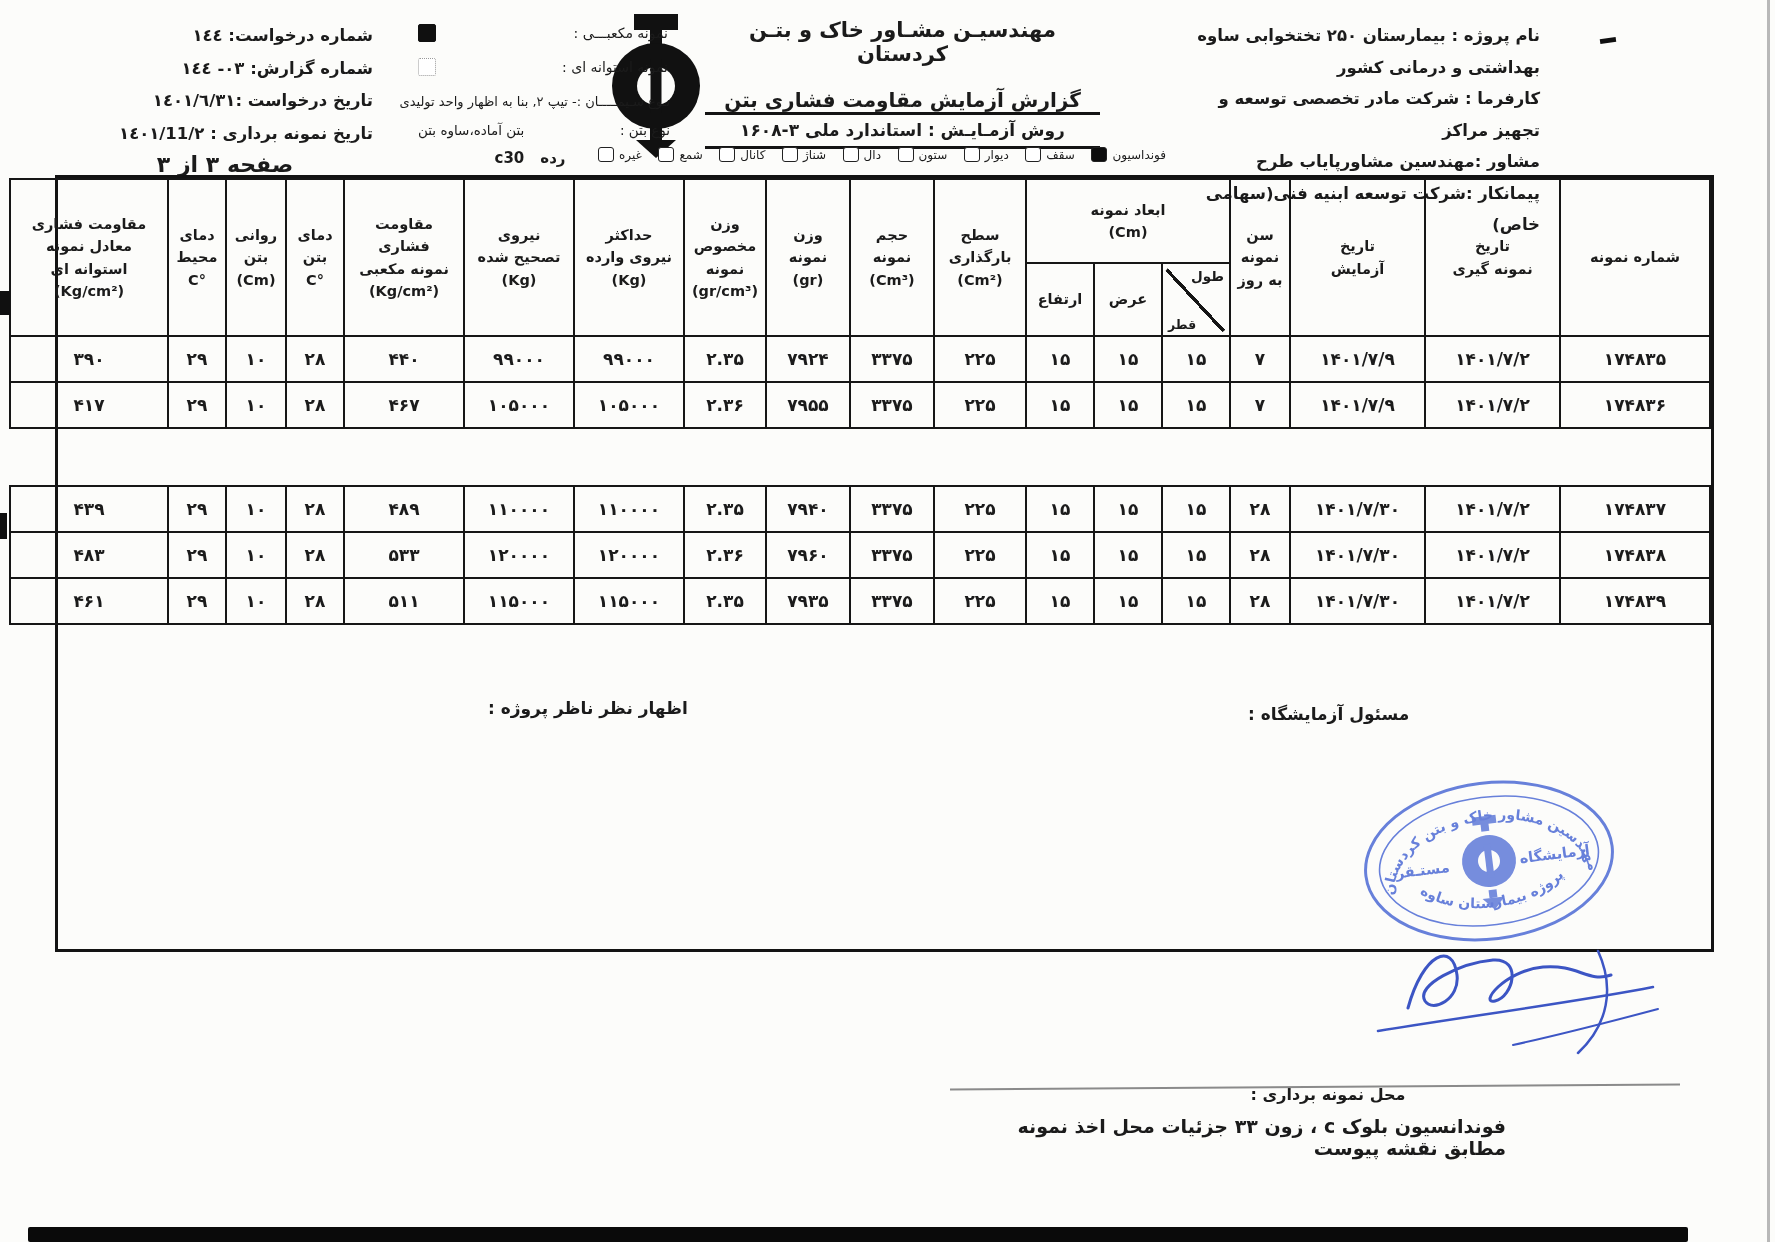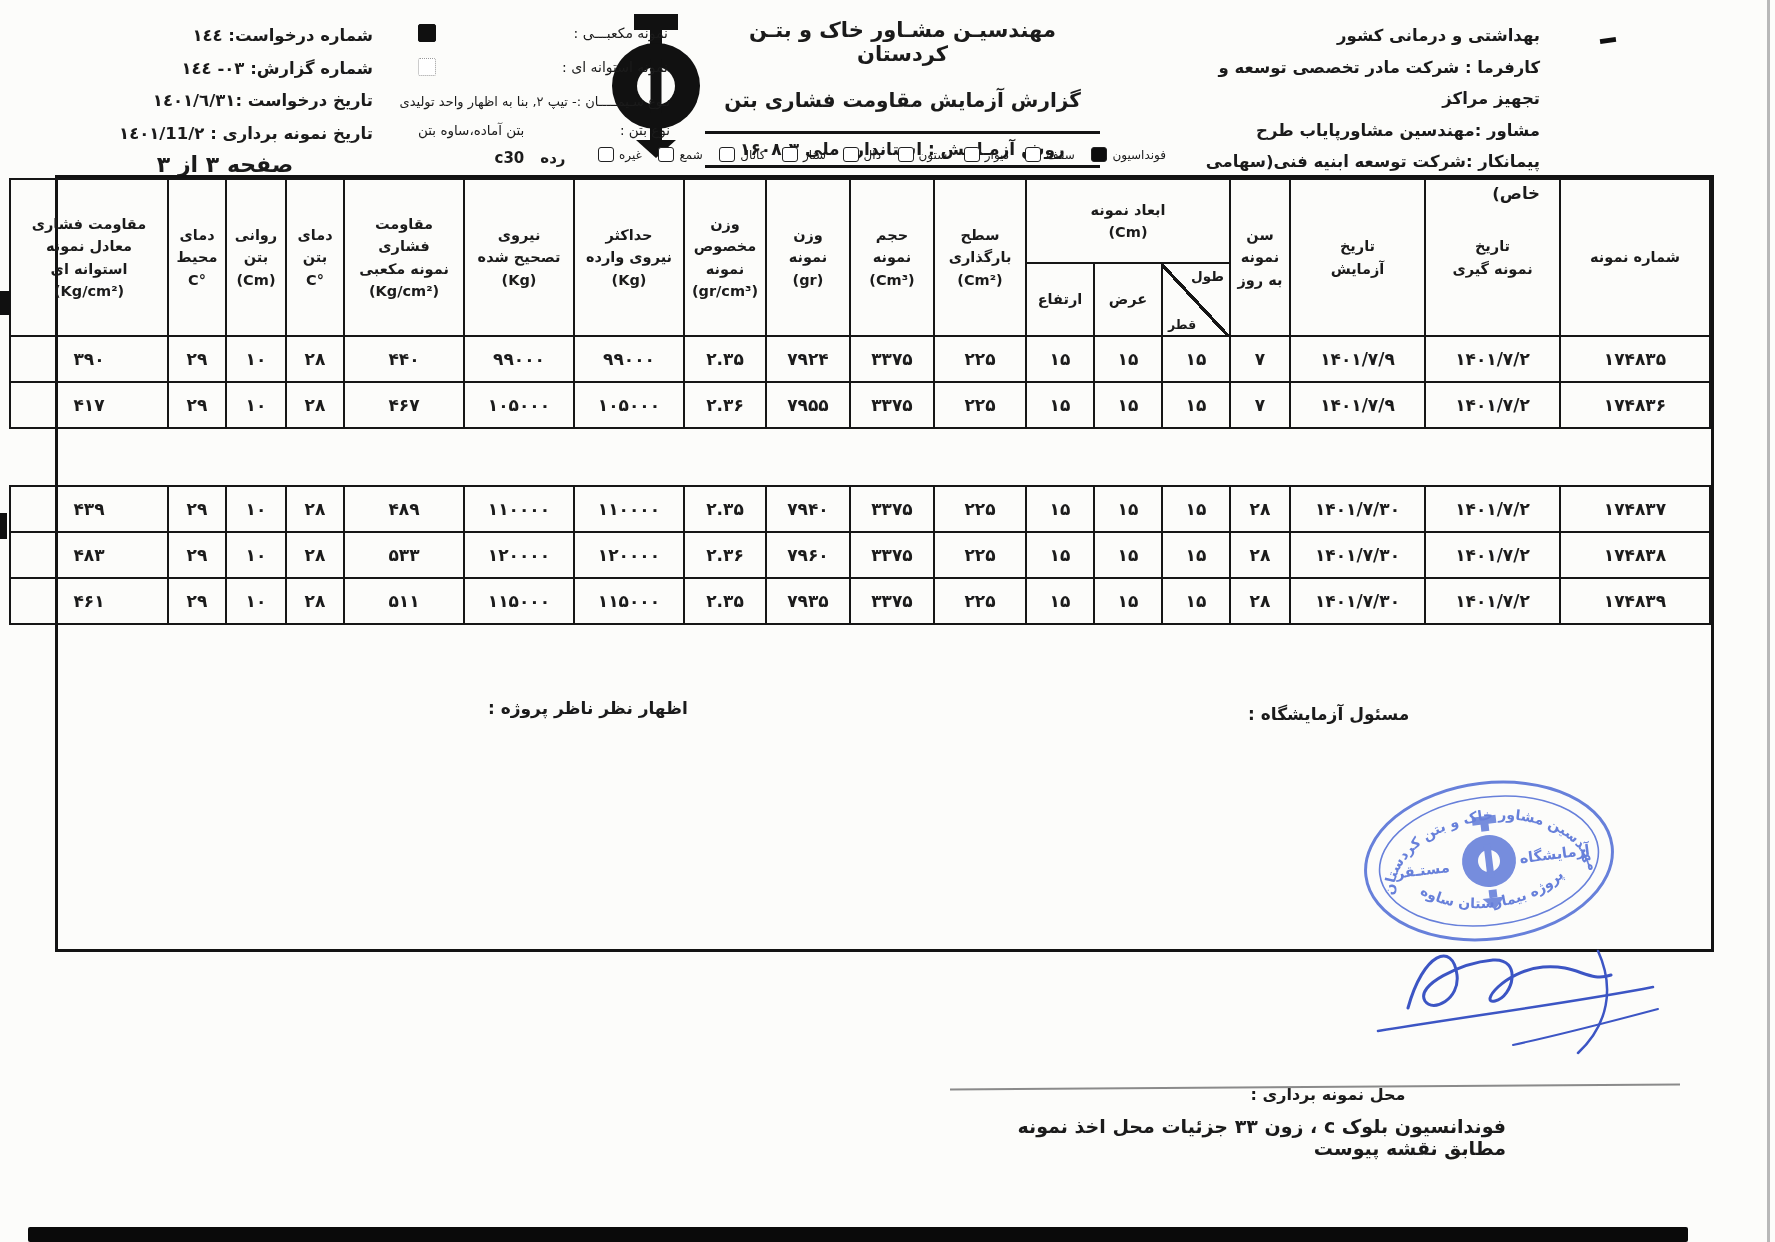--- a/index.html
+++ b/index.html
@@ -6,21 +6,21 @@
   .page{position:relative;width:1775px;height:1242px;background:#fcfcfa;overflow:hidden;
         font-family:"DejaVu Sans",sans-serif;color:#1b1b1b;direction:rtl;}
   .abs{position:absolute;}
 
   
   .hdr-right{left:1195px;top:20px;width:345px;text-align:right;font-weight:bold;
              font-size:16.5px;line-height:31.5px;}
   
   .titles{left:705px;top:18px;width:395px;text-align:center;}
   .t1{font-size:21px;font-weight:bold;margin-bottom:22px;letter-spacing:.2px;}
-  .t2{font-size:20px;font-weight:bold;padding-bottom:19px;border-bottom:3px solid #141414;}
+  .t2{font-size:20px;font-weight:bold;padding-bottom:0;border-bottom:3px solid #141414;}
   .t3{font-size:17px;font-weight:bold;padding:5px 8px 6px;border-bottom:3.5px solid #141414;}
   
   .chk-line{display:flex;justify-content:space-between;align-items:center;font-size:14px;}
   .box{display:inline-block;width:16px;height:16px;border:1.5px dotted #999;border-radius:2px;background:#fff;}
   .box.filled{background:#101010;border:1.5px solid #101010;}
   .cement{left:335px;top:94px;width:335px;font-size:13px;text-align:right;}
   .grade{left:455px;top:149px;width:150px;display:flex;justify-content:center;gap:16px;
          font-size:15px;font-weight:bold;align-items:center;}
   
   .hdr-left{left:55px;top:20px;width:318px;text-align:right;font-weight:bold;
@@ -31,21 +31,21 @@
           align-items:center;font-size:12px;}
   .el-item{display:flex;align-items:center;gap:5px;}
   .cb{display:inline-block;width:14px;height:13px;border:1.6px solid #222;border-radius:3px;background:#fff;}
   .cb.filled{background:#0d0d0d;}
   
   .twrap{left:55px;top:175px;width:1653px;height:771px;border:3px solid #131313;overflow:visible;}
   table.rep{width:100%;border-collapse:collapse;table-layout:fixed;}
   table.rep th{border:2px solid #161616;font-weight:bold;font-size:14.5px;line-height:1.55;
                padding:2px 1px;white-space:pre-line;vertical-align:middle;text-align:center;}
   table.rep thead tr.h1 th{height:78px;}
-  table.rep thead tr.h2 th{height:52px;}
+  table.rep thead tr.h2 th{height:52px;border-radius:19px;}
   table.rep td.cell{border:2px solid #161616;height:42px;text-align:center;vertical-align:middle;
                     font-size:17px;font-weight:bold;}
   table.rep tr.spacer td{height:54px;border-top:2px solid #161616;border-bottom:2px solid #161616;
                          border-left:none;border-right:none;}
   th.diag{position:relative;background:linear-gradient(to right top,transparent 47%,#161616 47%,#161616 50.5%,transparent 50.5%);}
   th.diag .dt{position:absolute;top:2px;right:5px;font-size:13.5px;}
   th.diag .db{position:absolute;bottom:1px;left:5px;font-size:12.5px;}
   
   .obs{left:430px;top:520px;font-size:17px;font-weight:bold;}
   .lab{left:1190px;top:526px;font-size:17px;font-weight:bold;}
@@ -59,20 +59,21 @@
   .crease{left:950px;top:1086px;width:730px;height:2px;background:#8a8a8a;transform:rotate(-.4deg);}
   .bottom-bar{left:28px;top:1227px;width:1660px;height:15px;background:#0a0a0a;border-radius:2px;}
   .right-edge{left:1767px;top:0;width:3px;height:1242px;background:#b8b8b8;}
 </style>
 </head>
 <body>
 
 <div class="page">
 
   <div class="abs hdr-right">
+    <div>نام پروژه : بیمارستان ۲۵۰ تختخوابی ساوه</div>
     <div>بهداشتی و درمانی کشور</div>
     <div>کارفرما : شرکت مادر تخصصی توسعه و تجهیز مراکز</div>
     <div>مشاور :مهندسین مشاورپایاب طرح</div>
     <div>پیمانکار :شرکت توسعه ابنیه فنی(سهامی خاص)</div>
   </div>
 
   <div class="abs titles">
     <div class="t1">مهندسیـن مشـاور خاک و بتـن کردستان</div>
     <div class="t2">گزارش آزمایش مقاومت فشاری بتن</div>
     <div class="t3">روش آزمـایـش : استاندارد ملی ۳-۱۶۰۸</div>

